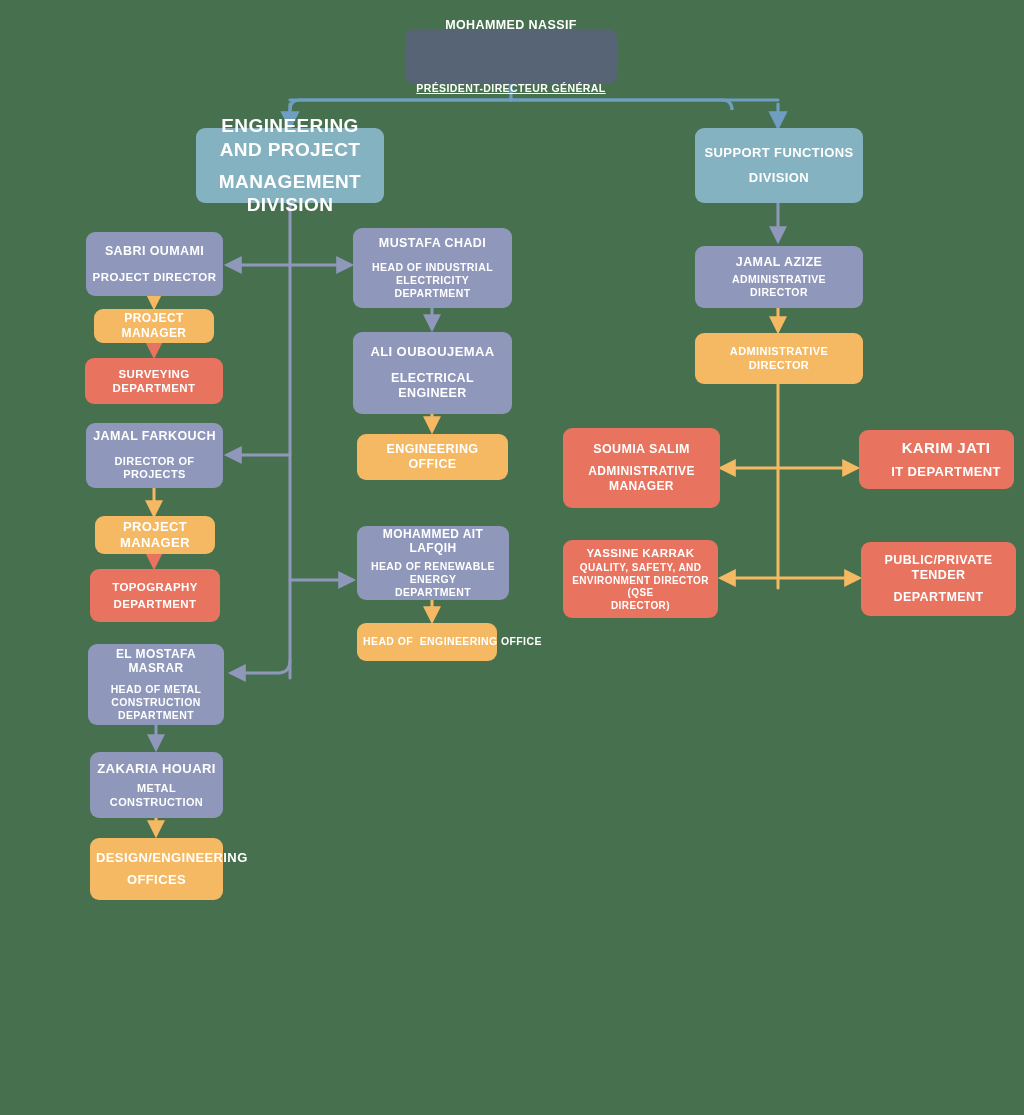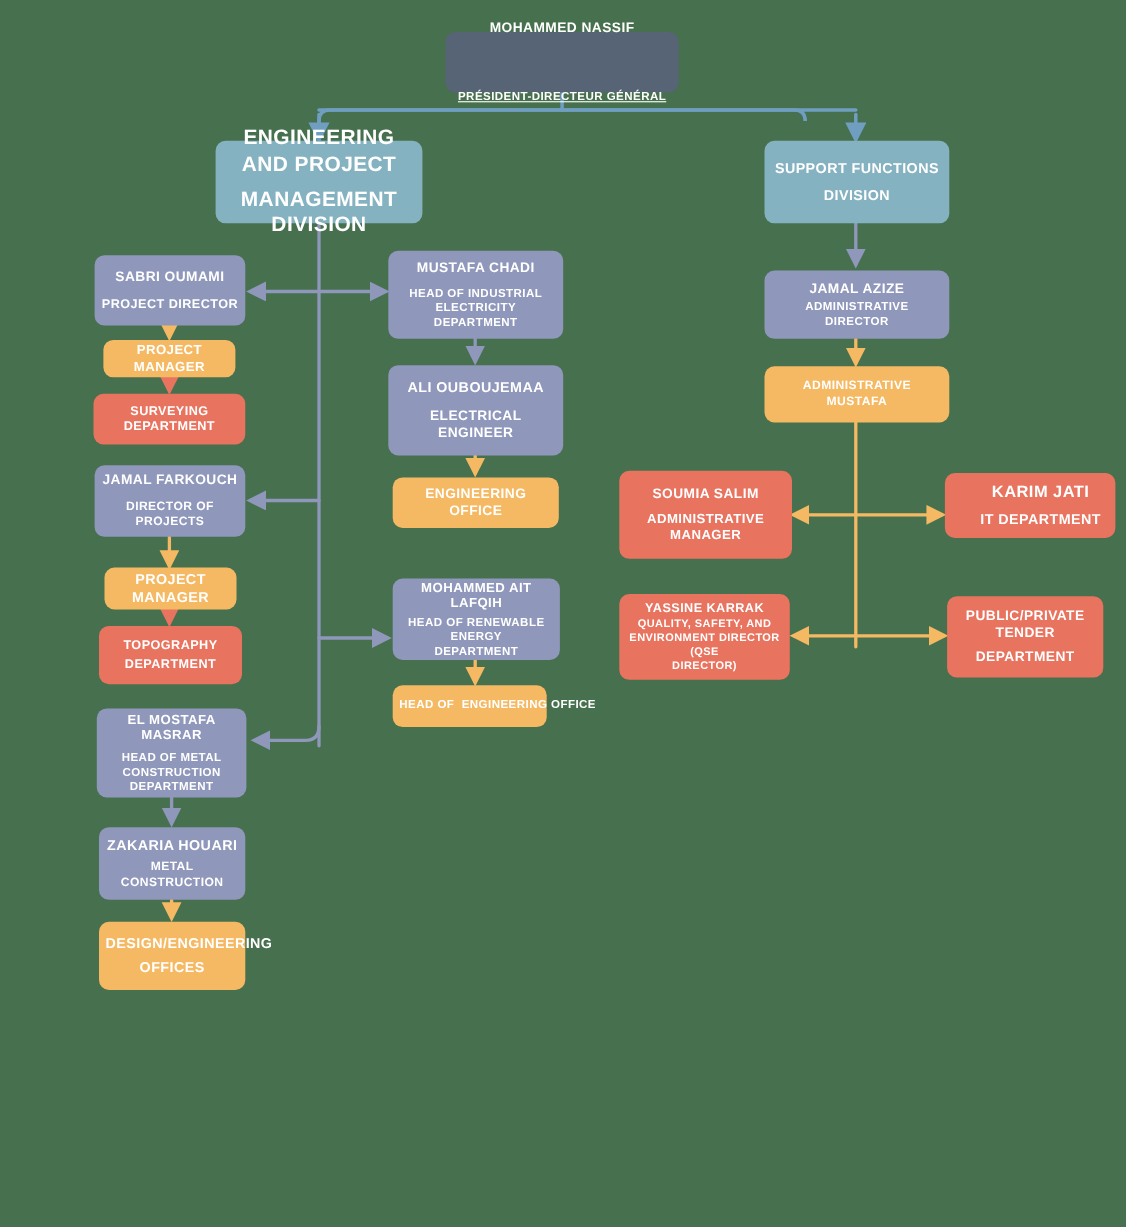--- a/index.html
+++ b/index.html
@@ -220,38 +220,38 @@
     <span class="name" style="white-space:pre;">HEAD OF  ENGINEERING OFFICE</span>
   </div>
 
   <div class="node c-person gap-sm" style="left:695px; top:246px; width:168px; height:62px; font-size:12.5px;">
     <span class="name" style="margin-bottom:2px;">JAMAL AZIZE</span>
     <span class="title" style="font-size:10.5px;">ADMINISTRATIVE</span>
     <span class="title" style="font-size:10.5px;">DIRECTOR</span>
   </div>
 
   <div class="node c-role" style="left:695px; top:333px; width:168px; height:51px; font-size:11px;">
-    <span class="name">ADMINISTRATIVE MUSTAFA</span>
+    <span class="name">ADMINISTRATIVE DIRECTOR</span>
   </div>
 
   <div class="node c-dept gap-md" style="left:563px; top:428px; width:157px; height:80px; font-size:12.5px;">
     <span class="name">SOUMIA SALIM</span>
     <span class="title" style="font-size:12px;">ADMINISTRATIVE MANAGER</span>
   </div>
 
   <div class="node c-dept gap-md" style="left:859px; top:430px; width:155px; height:59px; font-size:15px;padding-left:25px;">
     <span class="name">KARIM JATI</span>
     <span class="title" style="font-size:13px;">IT DEPARTMENT</span>
   </div>
 
   <div class="node c-dept gap-sm" style="left:563px; top:540px; width:155px; height:78px; font-size:11.5px;">
     <span class="name" style="margin-bottom:2px;">YASSINE KARRAK</span>
     <span class="title" style="font-size:10px;">QUALITY, SAFETY, AND</span>
     <span class="title" style="font-size:10px;">ENVIRONMENT DIRECTOR (QSE</span>
     <span class="title" style="font-size:10px;">DIRECTOR)</span>
   </div>
 
-  <div class="node c-dept" style="left:861px; top:542px; width:142px; height:74px; font-size:12.5px;">
+  <div class="node c-dept" style="left:861px; top:542px; width:155px; height:74px; font-size:12.5px;">
     <span class="name" style="margin-bottom:6px;">PUBLIC/PRIVATE TENDER</span>
     <span class="name">DEPARTMENT</span>
   </div>
 
 </div>
 
 </body></html>

